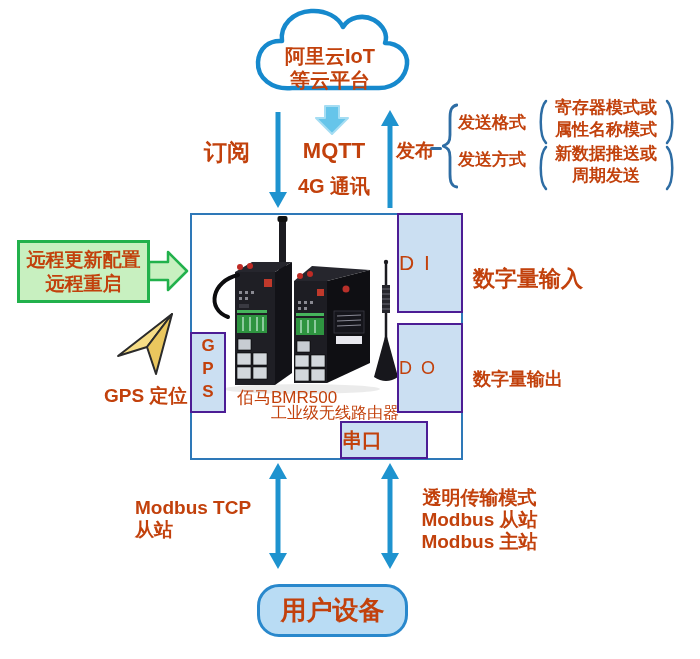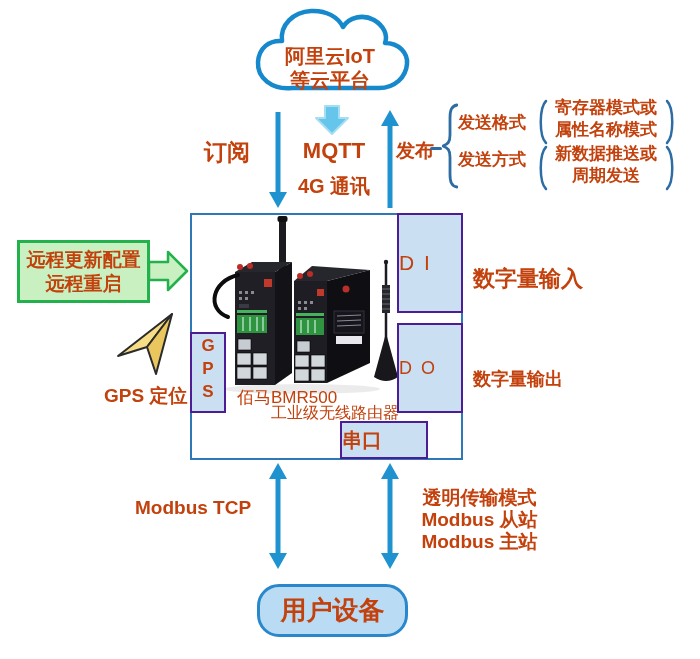--- a/index.html
+++ b/index.html
@@ -233,20 +233,21 @@
     <polygon points="3,90 21,90 12,106" fill="#1e93cf"></polygon>
   </svg>
   <svg class="abs" style="left:378px;top:463px;" width="24" height="106" viewBox="0 0 24 106">
     <line x1="12" y1="12" x2="12" y2="94" stroke="#1e93cf" stroke-width="5"></line>
     <polygon points="3,16 21,16 12,0" fill="#1e93cf"></polygon>
     <polygon points="3,90 21,90 12,106" fill="#1e93cf"></polygon>
   </svg>
 
   <div class="abs modbus-tcp">
     <div>Modbus TCP</div>
+    <div>从站</div>
   </div>
   <div class="abs serial-mode">
     <div>透明传输模式</div>
     <div>Modbus 从站</div>
     <div>Modbus 主站</div>
   </div>
 
   <div class="abs user-box">
     <span>用户设备</span>
   </div>

